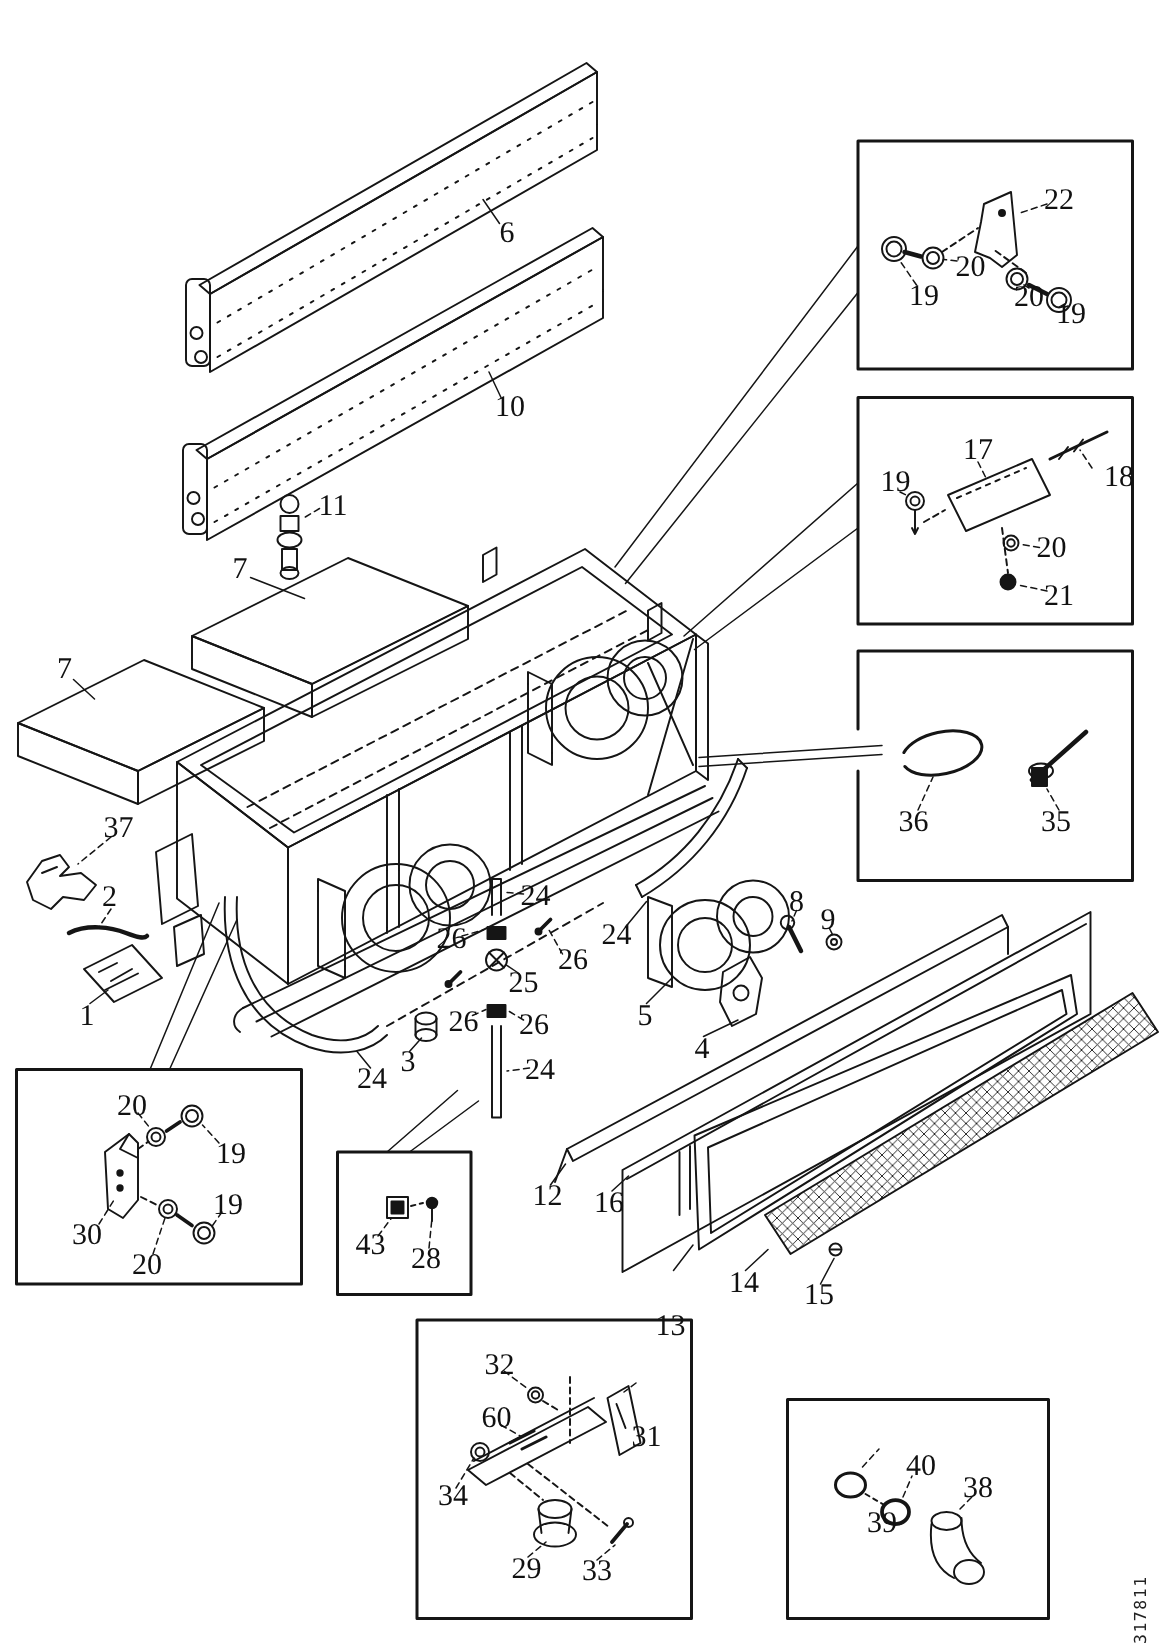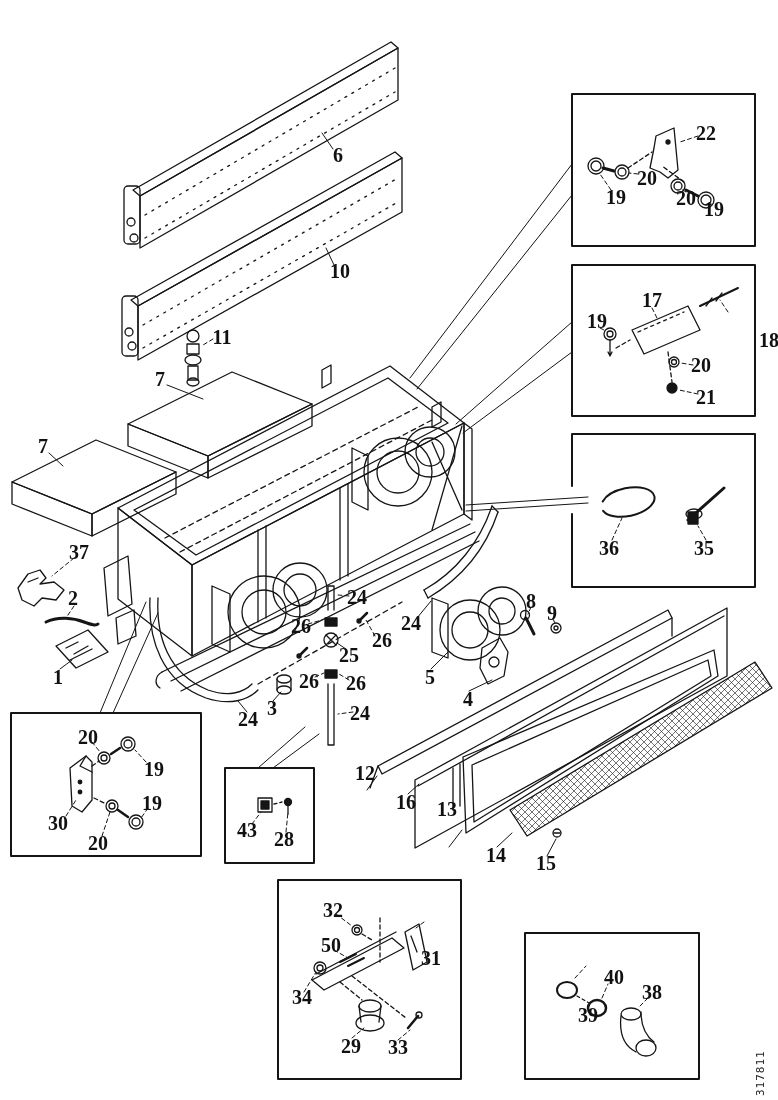--- a/index.html
+++ b/index.html
@@ -1,20 +1,20 @@
 <!DOCTYPE html>
 <html><head>
 <meta charset="utf-8">
 <style>
   html,body{margin:0;padding:0;background:#e8e8e8;}
   .stage{position:relative;width:778px;height:1100px;background:#ffffff;overflow:hidden;
          font-family:"Liberation Serif", serif;}
   .stage svg{position:absolute;left:0;top:0;}
   .callout-layer{position:absolute;left:0;top:0;width:778px;height:1100px;pointer-events:none;}
-  .callout{position:absolute;transform:translate(-50%,-50%);font-weight:bold;font-size:20px;
+  .callout{position:absolute;transform:translate(-50%,-50%);font-weight:normal;font-size:20px;
            color:#111;line-height:1;white-space:nowrap;}
   .drawing-number{position:absolute;left:754px;top:1096px;transform:rotate(-90deg);
                   transform-origin:0 0;font-family:"DejaVu Sans Mono", monospace;
                   font-size:11px;color:#222;letter-spacing:1px;}
 </style>
 </head>
 <body>
 
 <div class="stage">
 
@@ -325,47 +325,47 @@
       <span class="callout" style="left: 349px; top: 655px;">25</span>
       <span class="callout" style="left: 309px; top: 681px;">26</span>
       <span class="callout" style="left: 356px; top: 683px;">26</span>
       <span class="callout" style="left: 357px; top: 597px;">24</span>
       <span class="callout" style="left: 411px; top: 623px;">24</span>
       <span class="callout" style="left: 360px; top: 713px;">24</span>
       <span class="callout" style="left: 430px; top: 677px;">5</span>
       <span class="callout" style="left: 468px; top: 699px;">4</span>
       <span class="callout" style="left: 531px; top: 601px;">8</span>
       <span class="callout" style="left: 552px; top: 613px;">9</span>
-      <span class="callout" style="left: 365px; top: 773px;">12</span>
+      <span class="callout" style="left: 365px; top: 797px;">12</span>
       <span class="callout" style="left: 406px; top: 802px;">16</span>
-      <span class="callout" style="left: 447px; top: 809px;">13</span>
+      <span class="callout" style="left: 447px; top: 884px;">13</span>
       <span class="callout" style="left: 496px; top: 855px;">14</span>
       <span class="callout" style="left: 546px; top: 863px;">15</span>
       <span class="callout" style="left: 706px; top: 133px;">22</span>
       <span class="callout" style="left: 647px; top: 178px;">20</span>
       <span class="callout" style="left: 616px; top: 197px;">19</span>
       <span class="callout" style="left: 686px; top: 198px;">20</span>
       <span class="callout" style="left: 714px; top: 209px;">19</span>
       <span class="callout" style="left: 652px; top: 300px;">17</span>
-      <span class="callout" style="left: 769px; top: 318px; margin-top: 22px;">18</span>
+      <span class="callout" style="left: 746px; top: 318px;">18</span>
       <span class="callout" style="left: 597px; top: 321px;">19</span>
       <span class="callout" style="left: 701px; top: 365px;">20</span>
       <span class="callout" style="left: 706px; top: 397px; text-align: center;">21</span>
       <span class="callout" style="left: 609px; top: 548px; text-align: right;">36</span>
       <span class="callout" style="left: 704px; top: 548px;">35</span>
       <span class="callout" style="left: 88px; top: 737px;">20</span>
       <span class="callout" style="left: 154px; top: 769px;">19</span>
       <span class="callout" style="left: 152px; top: 803px;">19</span>
       <span class="callout" style="left: 58px; top: 823px;">30</span>
       <span class="callout" style="left: 98px; top: 843px;">20</span>
       <span class="callout" style="left: 247px; top: 830px;">43</span>
       <span class="callout" style="left: 284px; top: 839px;">28</span>
       <span class="callout" style="left: 333px; top: 910px;">32</span>
       <span class="callout" style="left: 431px; top: 958px;">31</span>
-      <span class="callout" style="left: 331px; top: 945px;">50</span>
+      <span class="callout" style="left: 331px; top: 945px;">60</span>
       <span class="callout" style="left: 302px; top: 997px;">34</span>
       <span class="callout" style="left: 351px; top: 1046px;">29</span>
       <span class="callout" style="left: 398px; top: 1047px;">33</span>
       <span class="callout" style="left: 588px; top: 1015px;">39</span>
       <span class="callout" style="left: 614px; top: 977px;">40</span>
       <span class="callout" style="left: 652px; top: 992px;">38</span>
     </div>
 
 <span class="drawing-number">317811</span>
 

